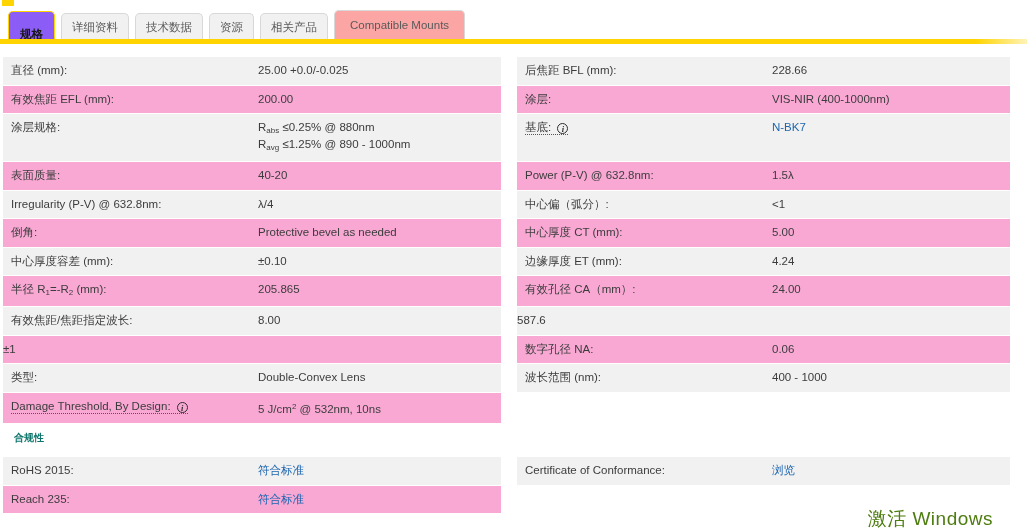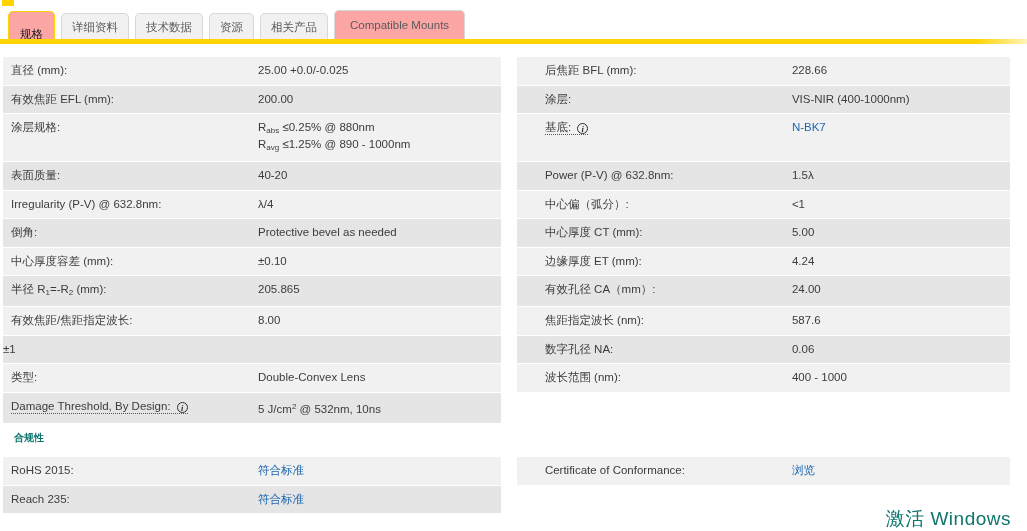--- a/index.html
+++ b/index.html
@@ -15,39 +15,39 @@
   .corner-fragment { position: absolute; left: 2px; top: 0; width: 12px; height: 6px; background: #ffd400; }
 
   
   .tabbar { position: absolute; left: 8px; top: 10px; display: flex; align-items: flex-end; gap: 6px; height: 29px; }
   .tab {
     padding: 0 10px; height: 26px; line-height: 26px; font-size: 11.5px;
     color: #5a5a5a; background: #f1f1f1; border: 1px solid #d8d8d8; border-bottom: none;
     border-radius: 5px 5px 0 0; cursor: pointer; white-space: nowrap;
   }
   .tab.active {
-    background: #fca5a5; border-color: #ffd400; color: #161616;
-    font-weight: 400; height: 28px; line-height: 28px; padding: 8px 11px;
+    background: #8b5cf6; border-color: #ffd400; color: #161616;
+    font-weight: 700; height: 28px; line-height: 28px; padding: 8px 11px;
   }
   .tab.tall { height: 29px; line-height: 29px; background: #fca5a5; padding: 0 15px; }
   .accent-bar {
     position: absolute; left: 0; top: 39px; width: 1027px; height: 5px;
     background: linear-gradient(to right, #ffd400 0%, #ffd400 95%, #fff3b8 100%);
   }
 
   
   .spec-table { position: absolute; left: 3px; width: 1007px; }
   #specTable { top: 57px; }
   #complianceTable { top: 457px; }
   .row { display: flex; margin-bottom: 1px; }
   .half { display: flex; }
   .half.left  { width: 502px; margin-right: 16px; }
-  .half.right { width: 497px; padding-left: 20px; }
+  .half.right { width: 497px; }
   .half.gray  { background: #f1f1f1; }
-  .half.white { background: #e5e5e5; }
+  .half.white { background: #f9a8d4; }
   .half.empty { background: transparent; }
   .cell-label {
     width: 255px; flex-shrink: 0; padding: 7px 4px 7px 8px;
     font-size: 11.5px; line-height: 13px; color: #3c3c3c; font-weight: 700;
   }
   .cell-label, .cell-value { font-weight: 400; }
   .cell-value { flex: 1; padding: 7px 4px 7px 0; font-size: 11.5px; line-height: 13.5px; color: #3c3c3c; }
   .row { min-height: 27px; }
   sub { font-size: 8px; vertical-align: -2px; }
   sup { font-size: 8px; vertical-align: 4px; }
@@ -62,22 +62,22 @@
   a.lnk { color: #1e66b0; text-decoration: none; cursor: pointer; }
 
   
   .compliance-heading {
     position: absolute; left: 14px; top: 431px;
     font-size: 10px; font-weight: 700; color: #0f766e;
   }
 
   
   .watermark {
-    position: absolute; right: 16px; top: 506px;
-    font-size: 19px; color: #0f766e; letter-spacing: 0.5px;
+    position: absolute; right: 34px; top: 506px;
+    font-size: 19px; color: #4d7c0f; letter-spacing: 0.5px;
     font-weight: 400; white-space: nowrap;
   }
 </style>
 </head>
 <body>
 
 <div class="corner-fragment"></div>
 
 <div class="tabbar" id="tabbar">
     <div class="tab active">规格</div>
@@ -172,21 +172,20 @@
         <div class="cell-label"><span>有效孔径 CA（mm）:</span></div>
         <div class="cell-value">24.00</div>
       </div>
     </div>
     <div class="row">
       <div class="half left gray">
         <div class="cell-label"><span>有效焦距/焦距指定波长:</span></div>
         <div class="cell-value">8.00</div>
       </div>
       <div class="half right gray">
-        <div class="cell-label"><span>焦距指定波长 (nm):</span></div>
         <div class="cell-value">587.6</div>
       </div>
     </div>
     <div class="row">
       <div class="half left white">
         <div class="cell-value">±1</div>
       </div>
       <div class="half right white">
         <div class="cell-label"><span>数字孔径 NA:</span></div>
         <div class="cell-value">0.06</div>

